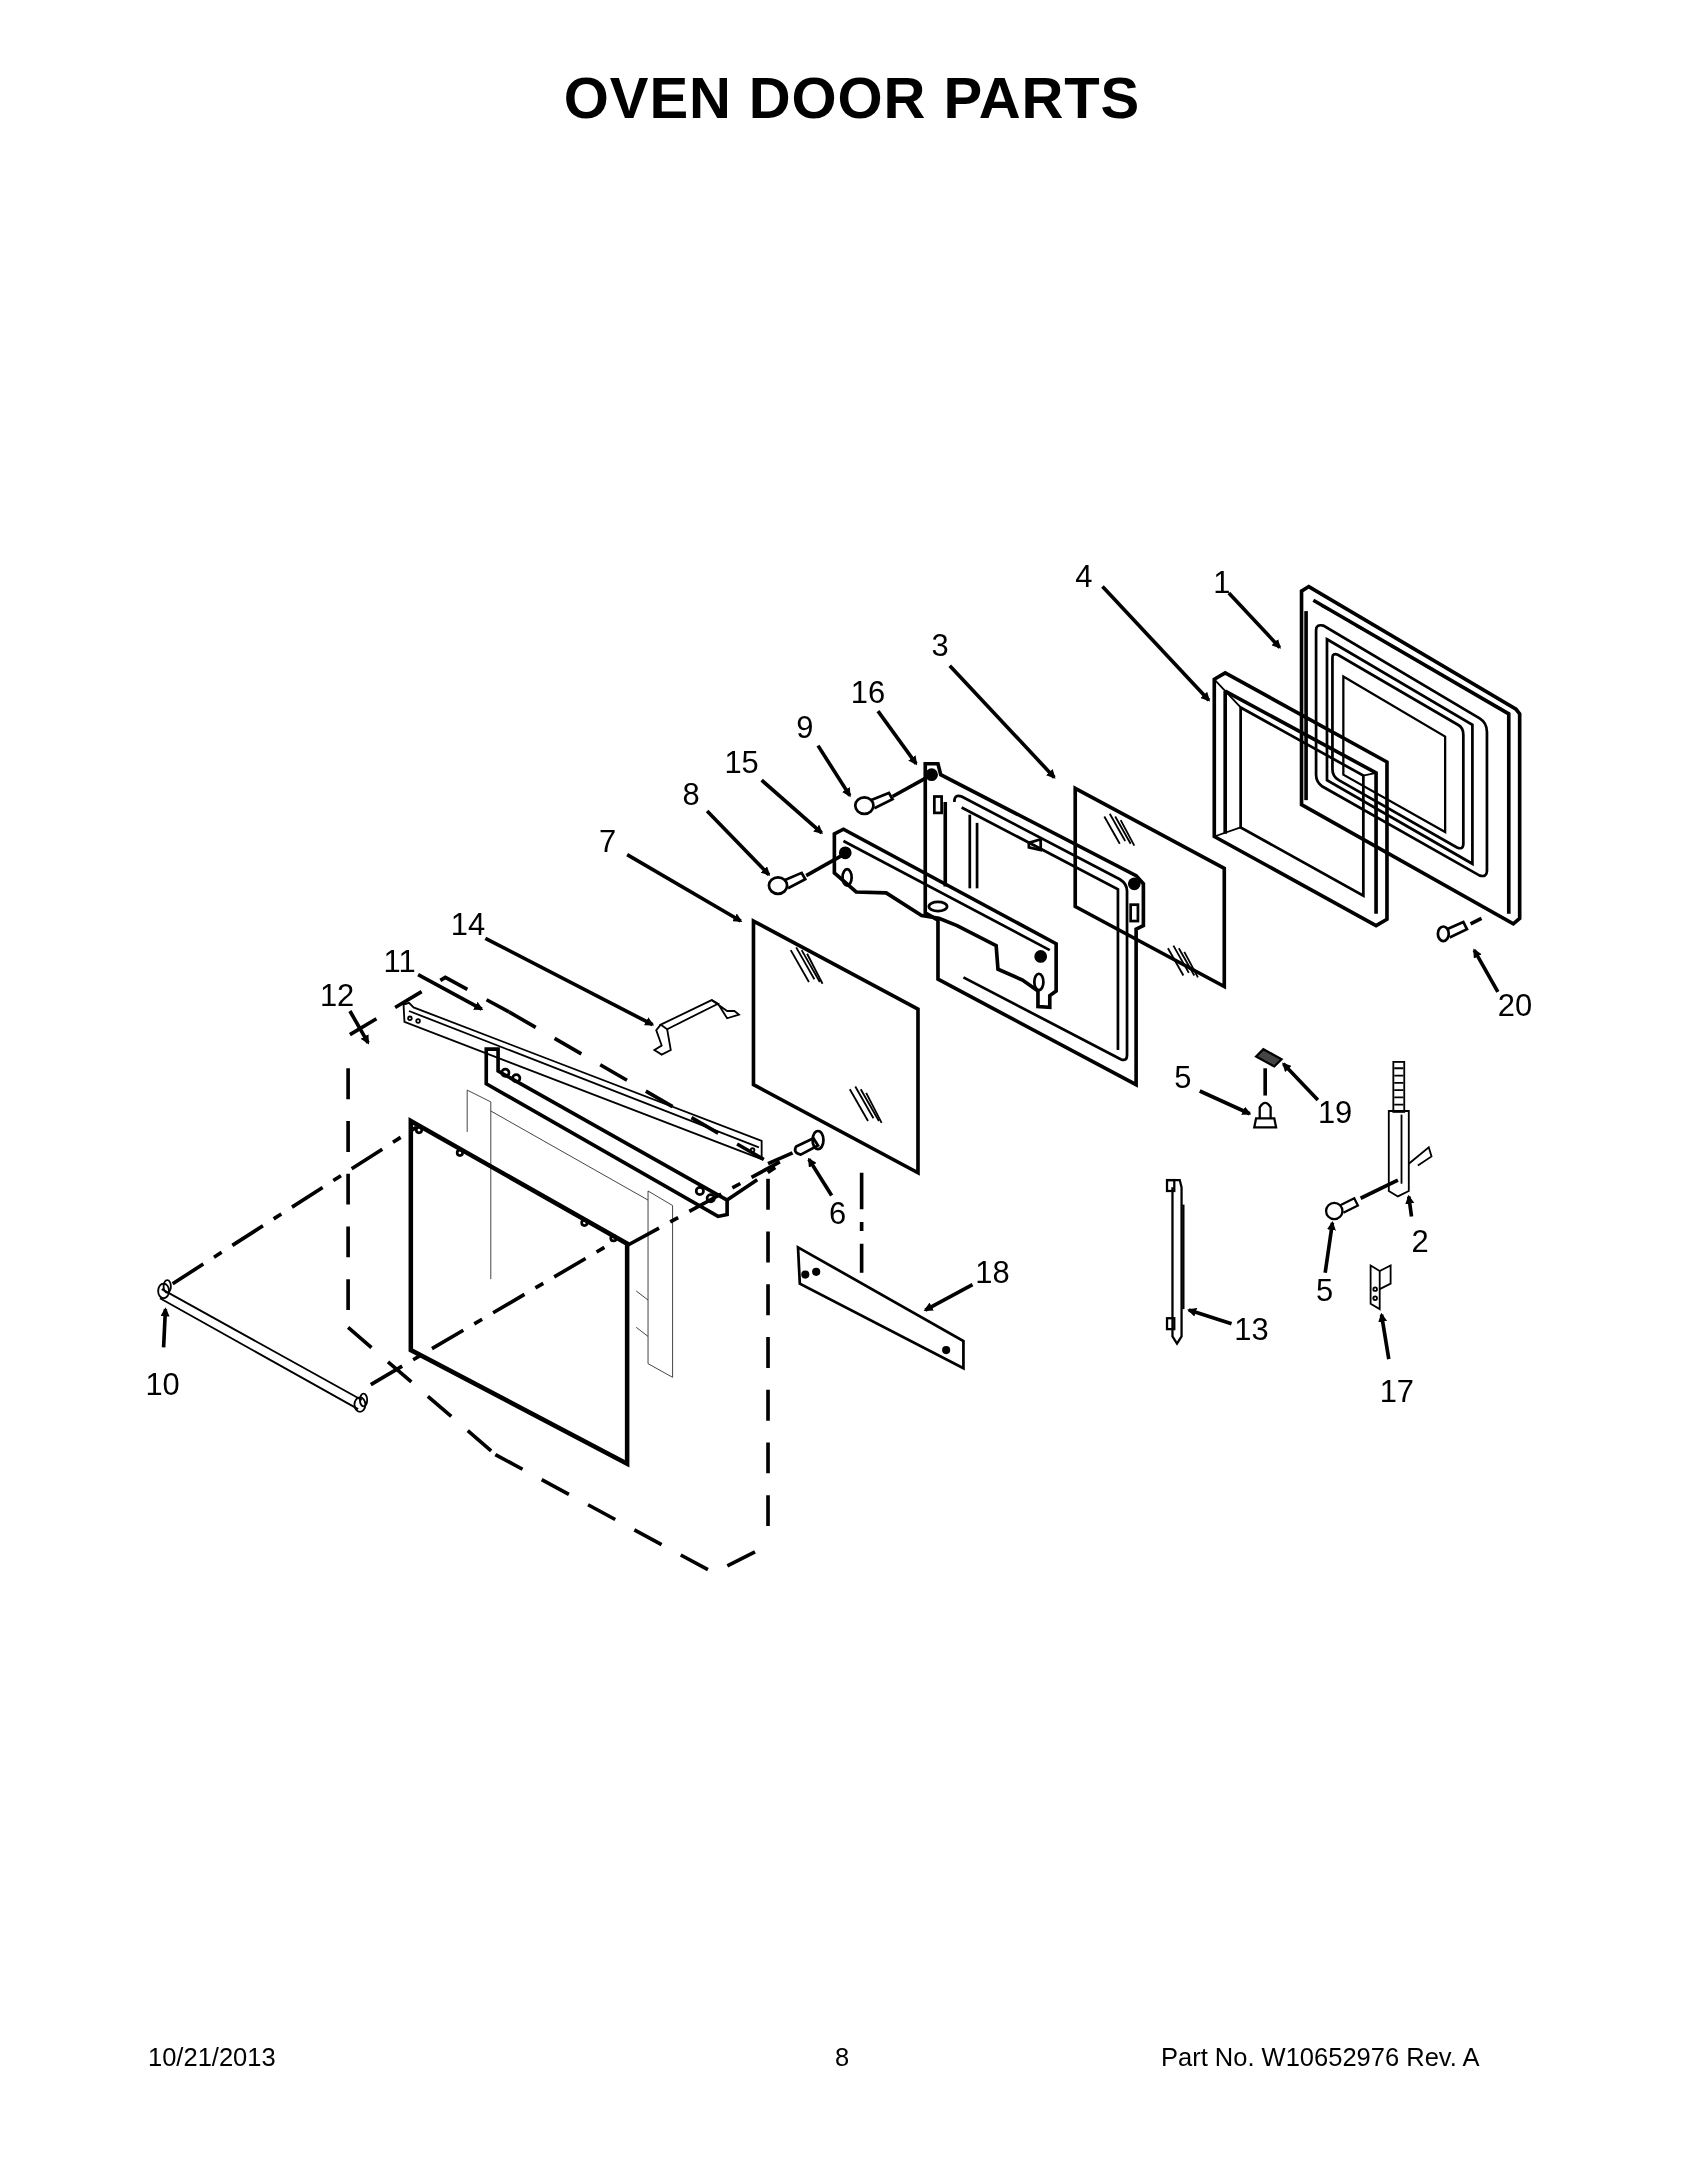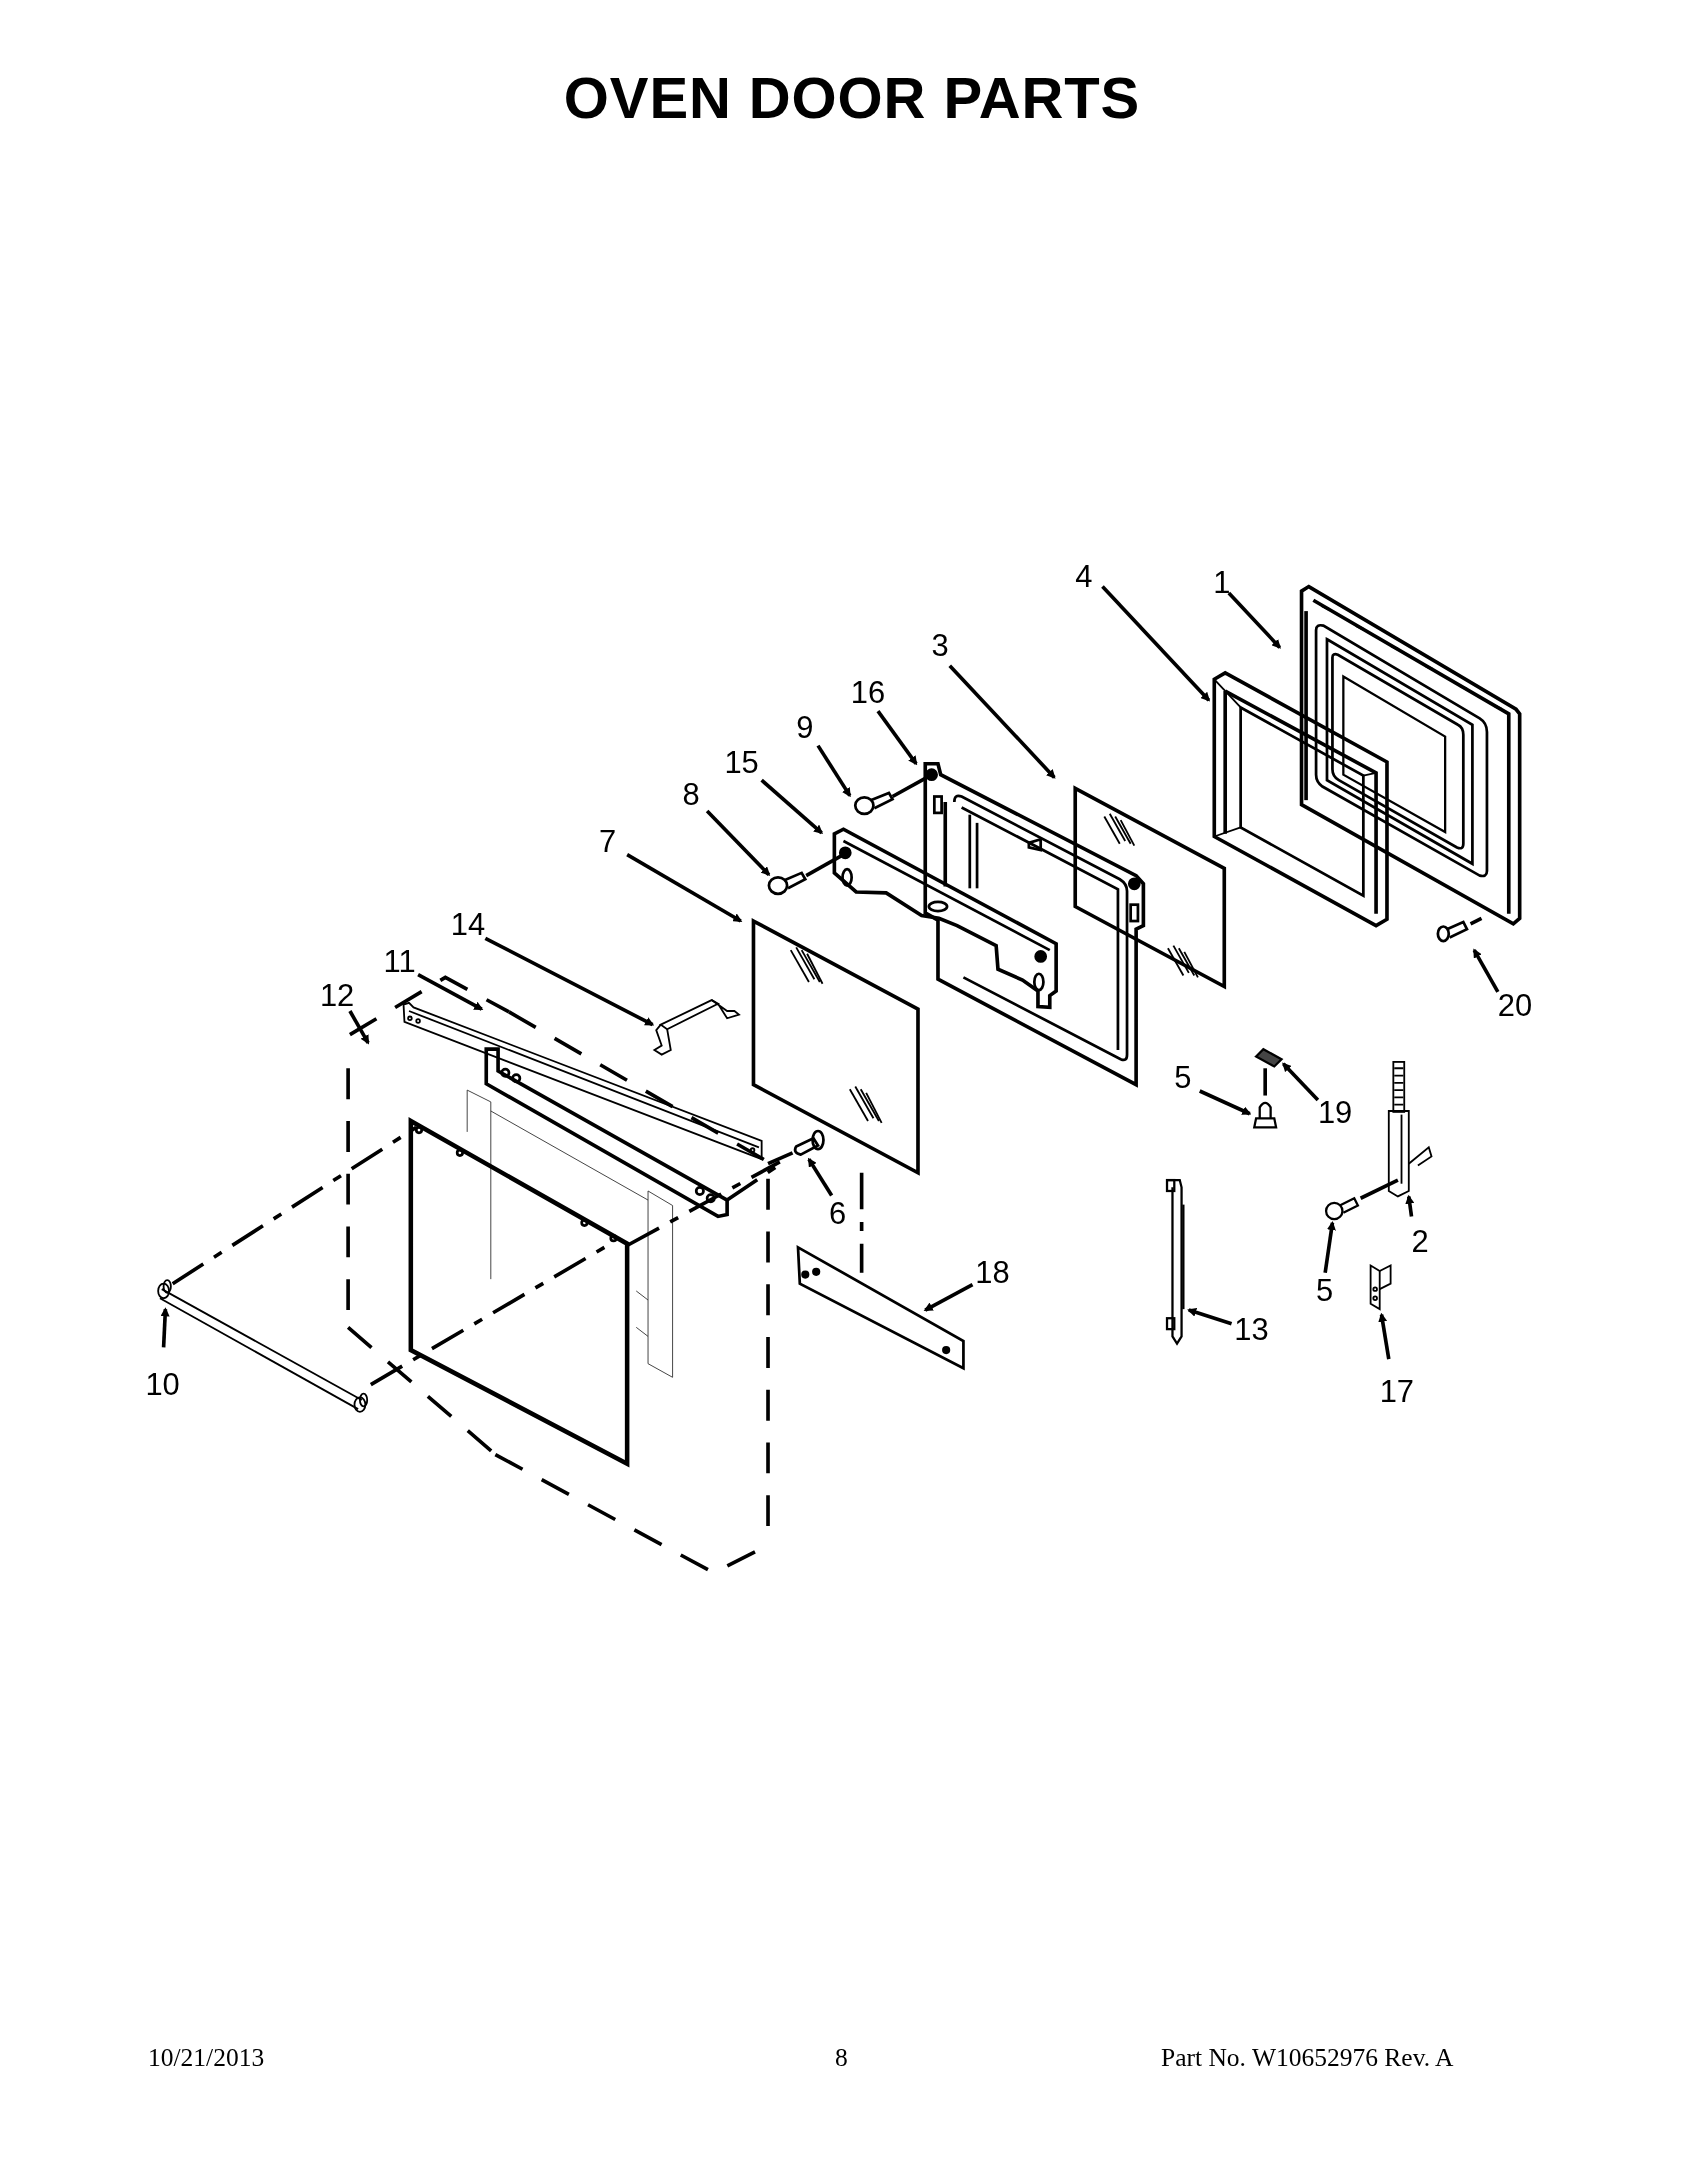--- a/index.html
+++ b/index.html
@@ -1,20 +1,20 @@
 <!DOCTYPE html>
 <html style="font-size:14.5px"><head>
 <meta charset="utf-8">
 <style>
   html, body { margin: 0; padding: 0; background: #ffffff; }
   body { width: 1686px; height: 2182px; position: relative; overflow: hidden; font-family: "Liberation Sans", sans-serif; color: #000; }
   .title { position: absolute; top: 64px; left: 0; width: 1686px; text-align: center; font-size: 58px; font-weight: bold; letter-spacing: 0.9px; font-family: "Liberation Sans", sans-serif; margin-left: 9px; }
   .diagram { position: absolute; left: 0; top: 0; width: 1686px; height: 2182px; }
   .callout { font-family: "Liberation Sans", sans-serif; font-size: 34px; fill: #000; }
-  .footer { position: absolute; top: 2043px; font-size: 25.5px; font-family: Liberation Serif, serif; }
+  .footer { position: absolute; top: 2043px; font-size: 25.5px; font-family: Liberation Sans, sans-serif; }
   .footer.left { left: 148px; }
   .footer.center { left: 835px; }
   .footer.right { left: 1161px; text-align: center; }
   .part { cursor: pointer; }
 </style>
 </head>
 <body>
 
 <div class="title">OVEN DOOR PARTS</div>
 

